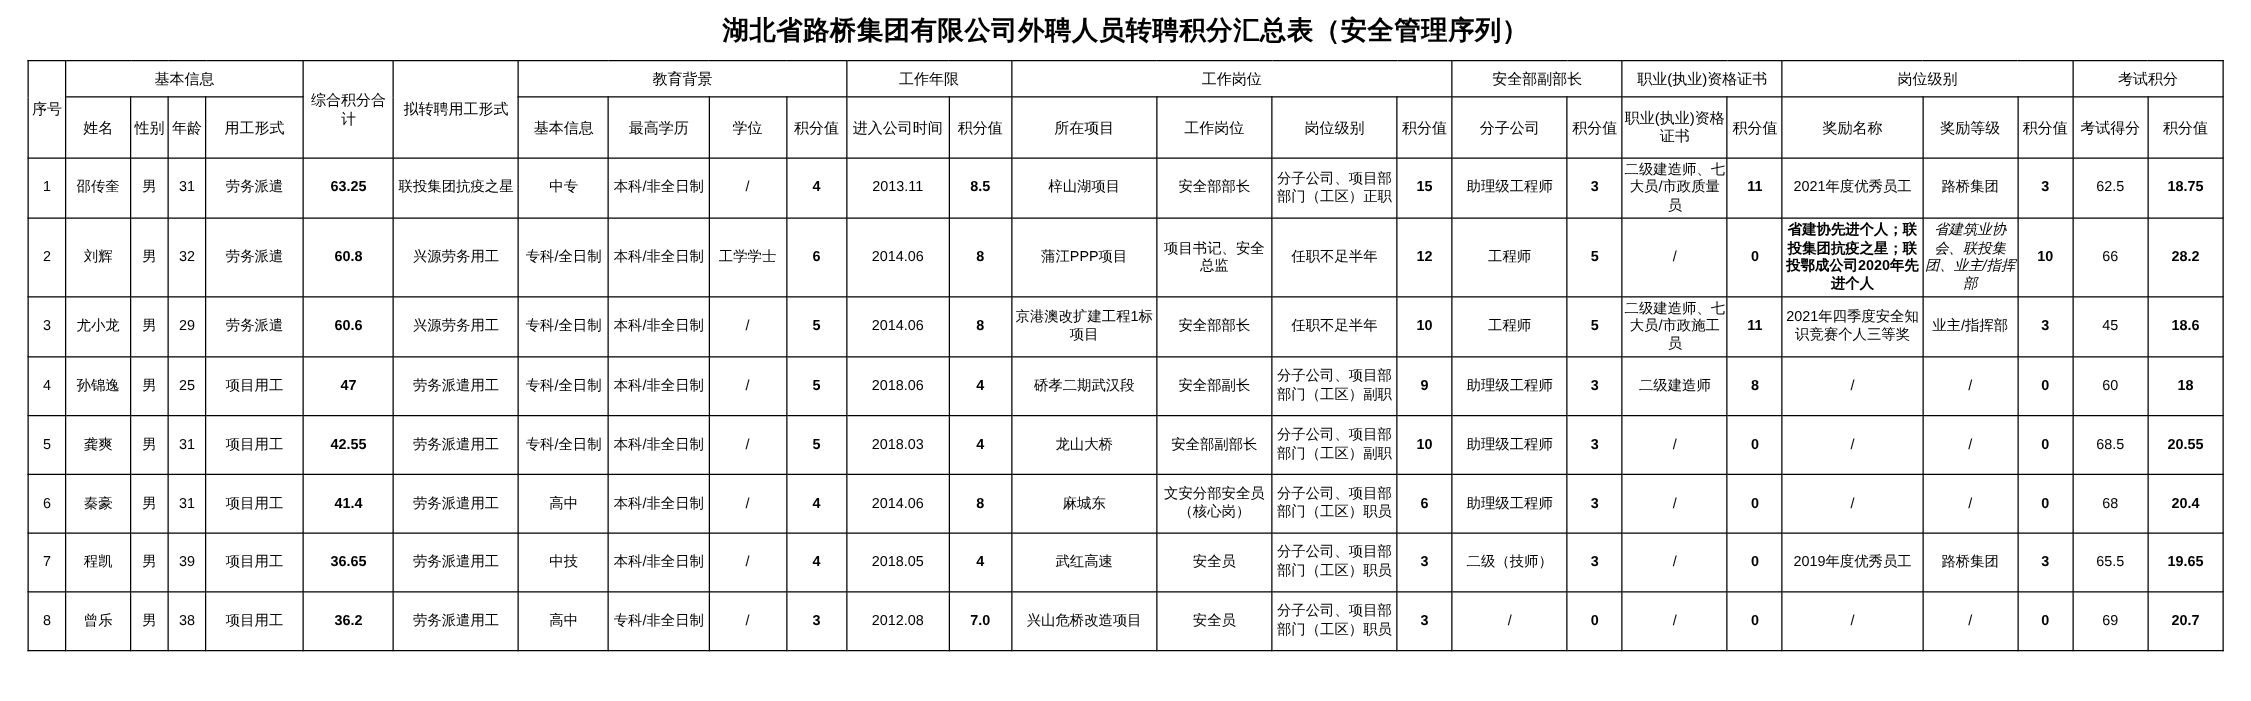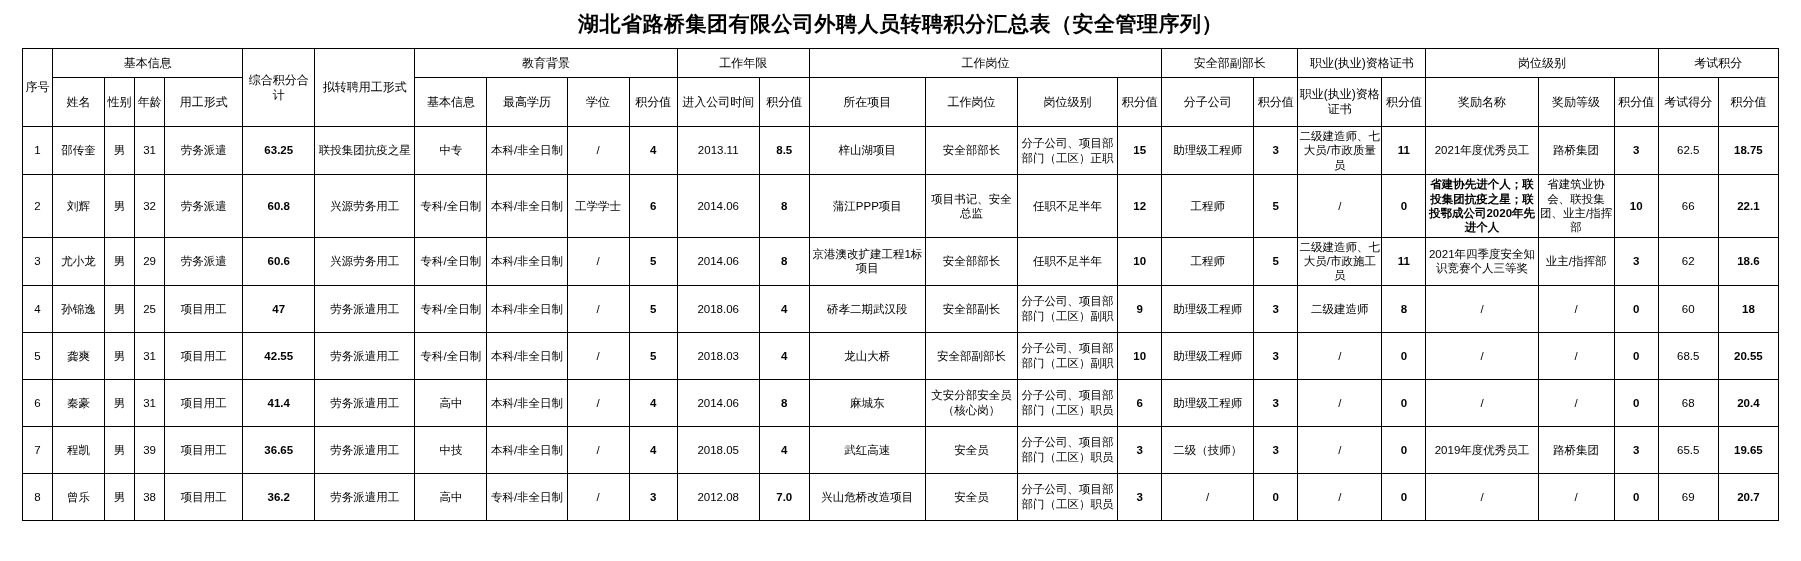--- a/index.html
+++ b/index.html
@@ -60,21 +60,21 @@
     font-size: 13px;
   }
   .row-h1 th { height: 22px; }
   .row-h2 th { height: 42px; }
   tbody tr { height: 47px; }
   .bold { font-weight: bold; }
   .f13 { font-size: 13px; }
   .f12 { font-size: 12px; }
   .f11 { font-size: 11px; }
   .f10 { font-size: 10px; }
-  .f9  { font-size: 9.5px; }
+  .f9  { font-size: 9.5px; font-style: italic; }
   .tiny { font-size: 9px; line-height: 1.2; font-weight: bold; }
   
   col.c-seq    { width: 30px; }
   col.c-name   { width: 52px; }
   col.c-sex    { width: 30px; }
   col.c-age    { width: 30px; }
   col.c-emp    { width: 78px; }
   col.c-total  { width: 72px; }
   col.c-hire   { width: 100px; }
   col.c-edu1   { width: 72px; }
@@ -224,21 +224,21 @@
           <td class="f11">任职不足半年</td>
           <td class="bold f13">12</td>
           <td class="f11">工程师</td>
           <td class="bold f13">5</td>
           <td class="f12">/</td>
           <td class="bold f13">0</td>
           <td class="tiny">省建协先进个人；联投集团抗疫之星；联投鄂成公司2020年先进个人</td>
           <td class="f9">省建筑业协会、联投集团、业主/指挥部</td>
           <td class="bold f13">10</td>
           <td class="f12">66</td>
-          <td class="bold f13">22.1</td>
+          <td class="bold f13">28.2</td>
         </tr>
         <tr>
           <td class="f13">3</td>
           <td class="f13">尤小龙</td>
           <td class="f13">男</td>
           <td class="f13">29</td>
           <td class="f13">劳务派遣</td>
           <td class="bold f13">60.6</td>
           <td class="f12">兴源劳务用工</td>
           <td class="f11">专科/全日制</td>
@@ -251,21 +251,21 @@
           <td class="f11">安全部部长</td>
           <td class="f11">任职不足半年</td>
           <td class="bold f13">10</td>
           <td class="f11">工程师</td>
           <td class="bold f13">5</td>
           <td class="f10">二级建造师、七大员/市政施工员</td>
           <td class="bold f13">11</td>
           <td class="f10">2021年四季度安全知识竞赛个人三等奖</td>
           <td class="f11">业主/指挥部</td>
           <td class="bold f13">3</td>
-          <td class="f12">62</td>
+          <td class="f12">45</td>
           <td class="bold f13">18.6</td>
         </tr>
         <tr>
           <td class="f13">4</td>
           <td class="f13">孙锦逸</td>
           <td class="f13">男</td>
           <td class="f13">25</td>
           <td class="f13">项目用工</td>
           <td class="bold f13">47</td>
           <td class="f12">劳务派遣用工</td>

